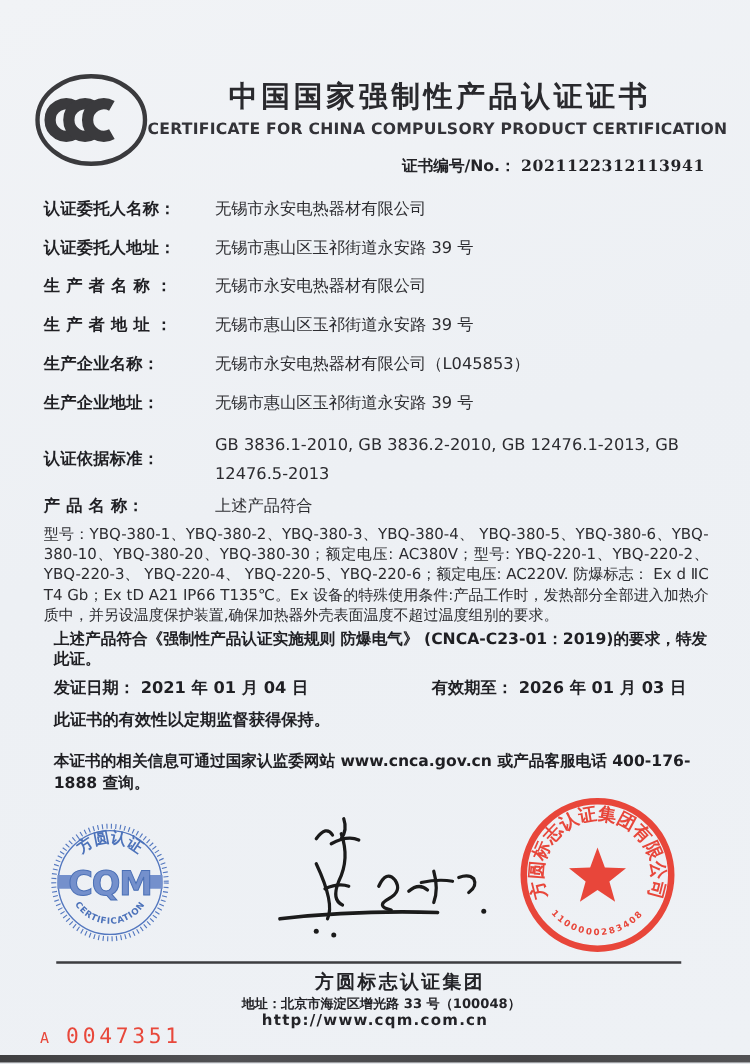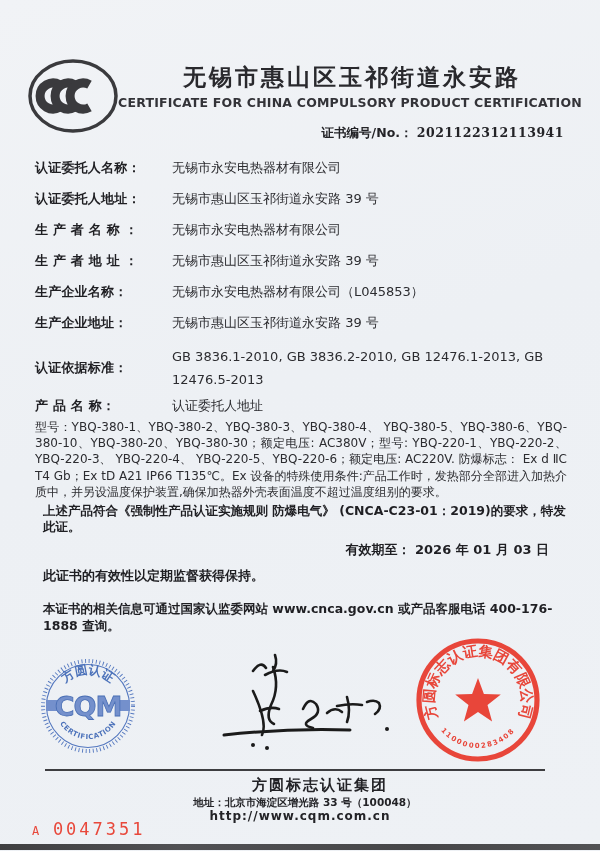--- a/index.html
+++ b/index.html
@@ -66,21 +66,21 @@
 
 <div class="page">
 
   <svg class="ccc-logo" width="96" height="84" viewBox="0 0 96 84">
     <ellipse cx="48" cy="42" rx="43" ry="35" fill="none" stroke="#3a3a3d" stroke-width="3.5"></ellipse>
     <path d="M34.5,53.3 A13,13 0 1 1 34.5,30.7" fill="none" stroke="#3a3a3d" stroke-width="9"></path>
     <path d="M49.5,53.3 A13,13 0 1 1 49.5,30.7" fill="none" stroke="#3a3a3d" stroke-width="9"></path>
     <path d="M64.5,53.3 A13,13 0 1 1 64.5,30.7" fill="none" stroke="#3a3a3d" stroke-width="9"></path>
   </svg>
 
-  <div class="title-zh">无锡市惠山区玉祁街道永安路</div>
+  <div class="title-zh">中国国家强制性产品认证证书</div>
   <div class="title-en">CERTIFICATE FOR CHINA COMPULSORY PRODUCT CERTIFICATION</div>
   <div class="cert-no">
     <span>证书编号/No.： </span><span class="num">2021122312113941</span>
   </div>
 
   <div class="body-block">
     <div class="row">
       <span class="lbl">认证委托人名称：</span>
       <span class="val">无锡市永安电热器材有限公司</span>
     </div>
@@ -103,29 +103,33 @@
     <div class="row">
       <span class="lbl">生产企业地址：</span>
       <span class="val">无锡市惠山区玉祁街道永安路 39 号</span>
     </div>
     <div class="row standards">
       <span class="lbl">认证依据标准：</span>
       <span class="val">GB 3836.1-2010, GB 3836.2-2010, GB 12476.1-2013, GB 12476.5-2013</span>
     </div>
     <div class="row product">
       <span class="lbl">产 品 名 称：</span>
-      <span class="val">认证委托人地址</span>
+      <span class="val">上述产品符合</span>
     </div>
     <div class="row series">
       <span class="val">型号：YBQ-380-1、YBQ-380-2、YBQ-380-3、YBQ-380-4、 YBQ-380-5、YBQ-380-6、YBQ-380-10、YBQ-380-20、YBQ-380-30；额定电压: AC380V；型号: YBQ-220-1、YBQ-220-2、YBQ-220-3、 YBQ-220-4、 YBQ-220-5、YBQ-220-6；额定电压: AC220V. 防爆标志： Ex d ⅡC T4 Gb；Ex tD A21 IP66 T135℃。Ex 设备的特殊使用条件:产品工作时，发热部分全部进入加热介质中，并另设温度保护装置,确保加热器外壳表面温度不超过温度组别的要求。</span>
     </div>
 
     <div class="statement">上述产品符合《强制性产品认证实施规则 防爆电气》 (CNCA-C23-01：2019)的要求，特发此证。</div>
 
     <div class="dates">
+      <span class="left">
+        <span>发证日期：</span>
+        <span>2021 年 01 月 04 日</span>
+      </span>
       <span class="right">
         <span>有效期至：</span>
         <span>2026 年 01 月 03 日</span>
       </span>
     </div>
 
     <div class="validity">此证书的有效性以定期监督获得保持。</div>
     <div class="info-note">本证书的相关信息可通过国家认监委网站 www.cnca.gov.cn 或产品客服电话 400-176-1888 查询。</div>
   </div>
 

